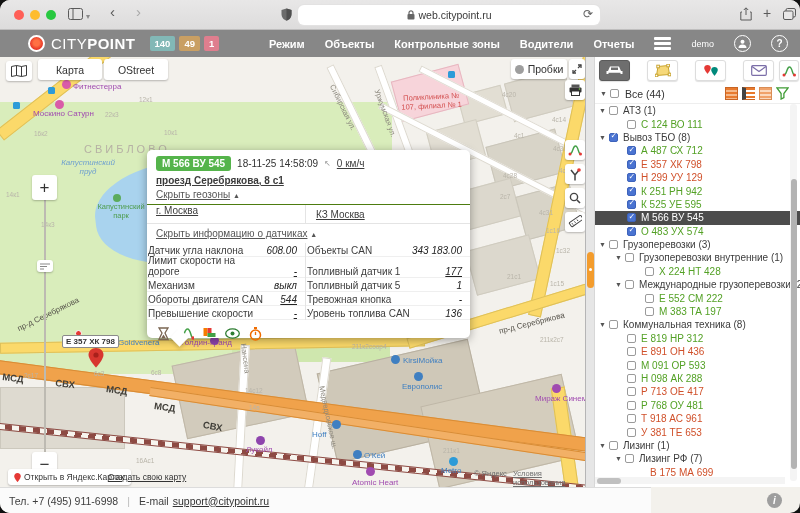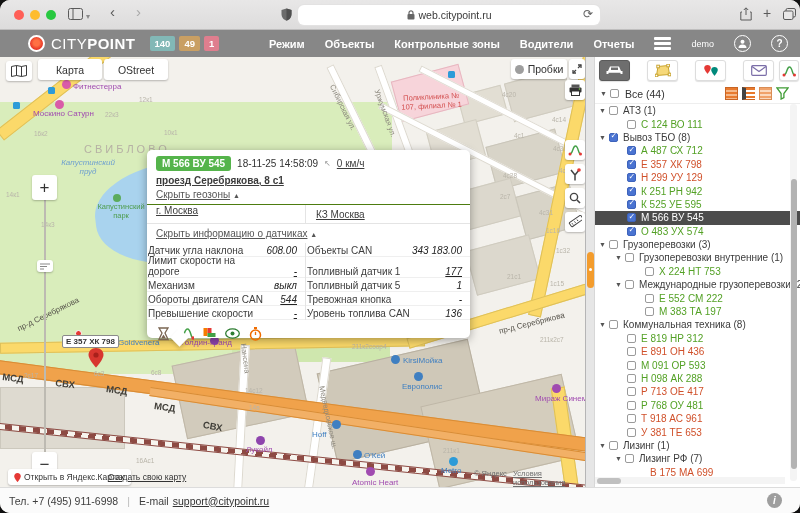--- a/index.html
+++ b/index.html
@@ -70,21 +70,21 @@
   .t-row.red .lbl{color:#d0502a;}
   .t-row.selected{background:#4c4c4c;}
   .t-row.selected .lbl{color:#fff;}
   .pl1{padding-left:4px;}.pl2g{padding-left:20px;}.pl2i{padding-left:32px;}.pl3i{padding-left:50px;}
   #vscroll{position:absolute;right:3px;top:47px;width:7px;height:377px;background:#f4f4f4;border-radius:3px;}
   #vscroll .thumb{position:absolute;left:0.5px;top:75px;width:6px;height:290px;background:#b3b3b3;border-radius:3px;}
   #hscroll{position:absolute;left:0;bottom:3px;width:190px;height:7px;background:#f4f4f4;}
   #hscroll .thumb{position:absolute;left:2px;top:0.5px;width:24px;height:6px;background:#c0c0c0;border-radius:3px;}
   .view-ic{width:13px;height:13px;margin-left:4px;}
   
-  #footer{position:absolute;left:0;top:487px;width:800px;height:26px;background:#fbfbfb;border-top:1px solid #dcdcdc;display:flex;align-items:center;font-size:10.5px;color:#3e3e3e;}
+  #footer{position:absolute;left:0;top:487px;width:651px;height:26px;background:#fbfbfb;border-top:1px solid #dcdcdc;display:flex;align-items:center;font-size:10.5px;color:#3e3e3e;}
   #footer .sep{color:#bbb;margin:0 9px;}
   #info-btn{position:absolute;right:18px;top:493px;width:15px;height:15px;border-radius:50%;background:#9e9e9e;color:#fff;font-size:10px;font-weight:bold;font-style:italic;display:flex;align-items:center;justify-content:center;}
   svg{display:block;}
 </style>
 </head>
 <body>
 
 <div id="window">
 
   <div id="chrome">
@@ -560,21 +560,21 @@
           <span class="cb"></span>
           <span class="lbl">Грузоперевозки (3)</span>
         </div>
       <div class="t-row pl2g">
           <span class="caret">▼</span>
           <span class="cb"></span>
           <span class="lbl">Грузоперевозки внутренние (1)</span>
         </div>
       <div class="t-row pl3i green">
           <span class="cb"></span>
-          <span class="lbl">Х 224 НТ 753</span>
+          <span class="lbl">Х 224 НТ 428</span>
         </div>
       <div class="t-row pl2g">
           <span class="caret">▼</span>
           <span class="cb"></span>
           <span class="lbl">Международные грузоперевозки (2)</span>
         </div>
       <div class="t-row pl3i green">
           <span class="cb"></span>
           <span class="lbl">Е 552 СМ 222</span>
         </div>

